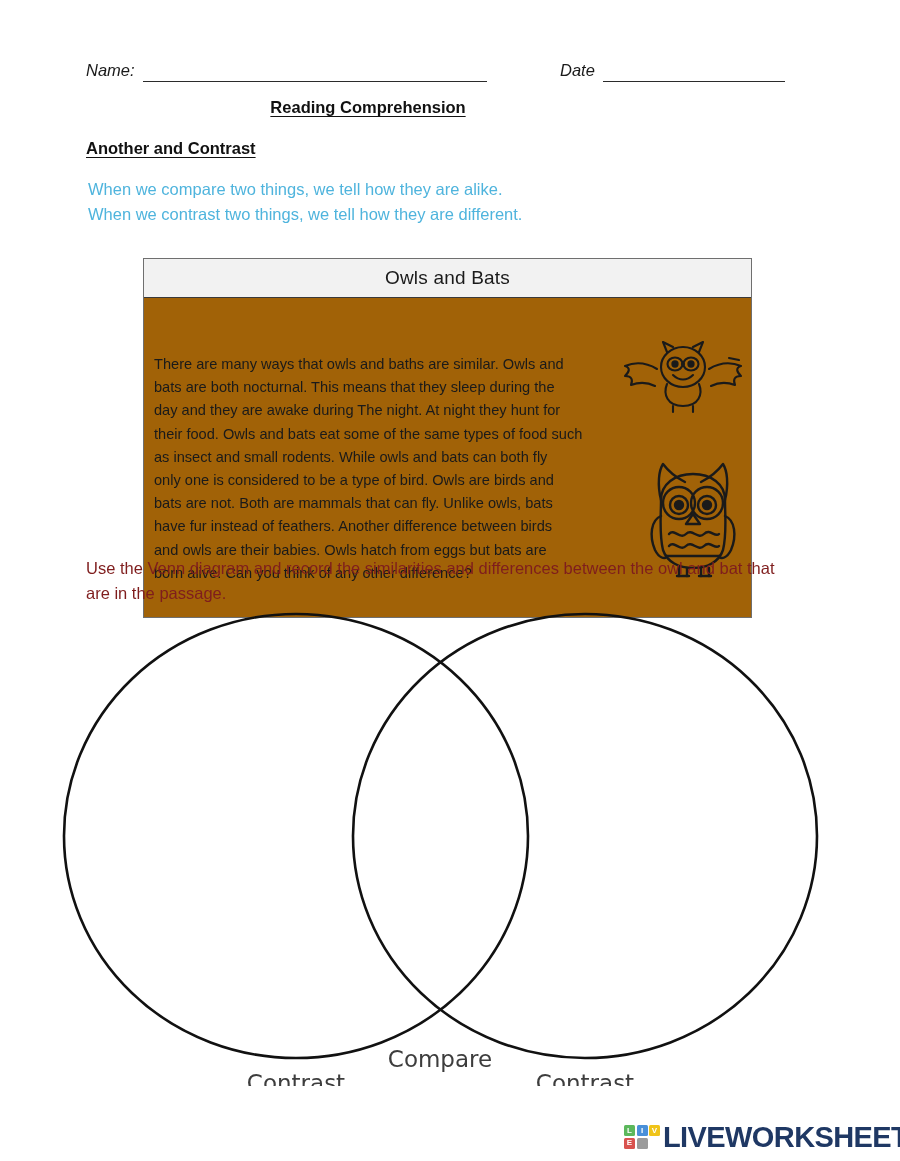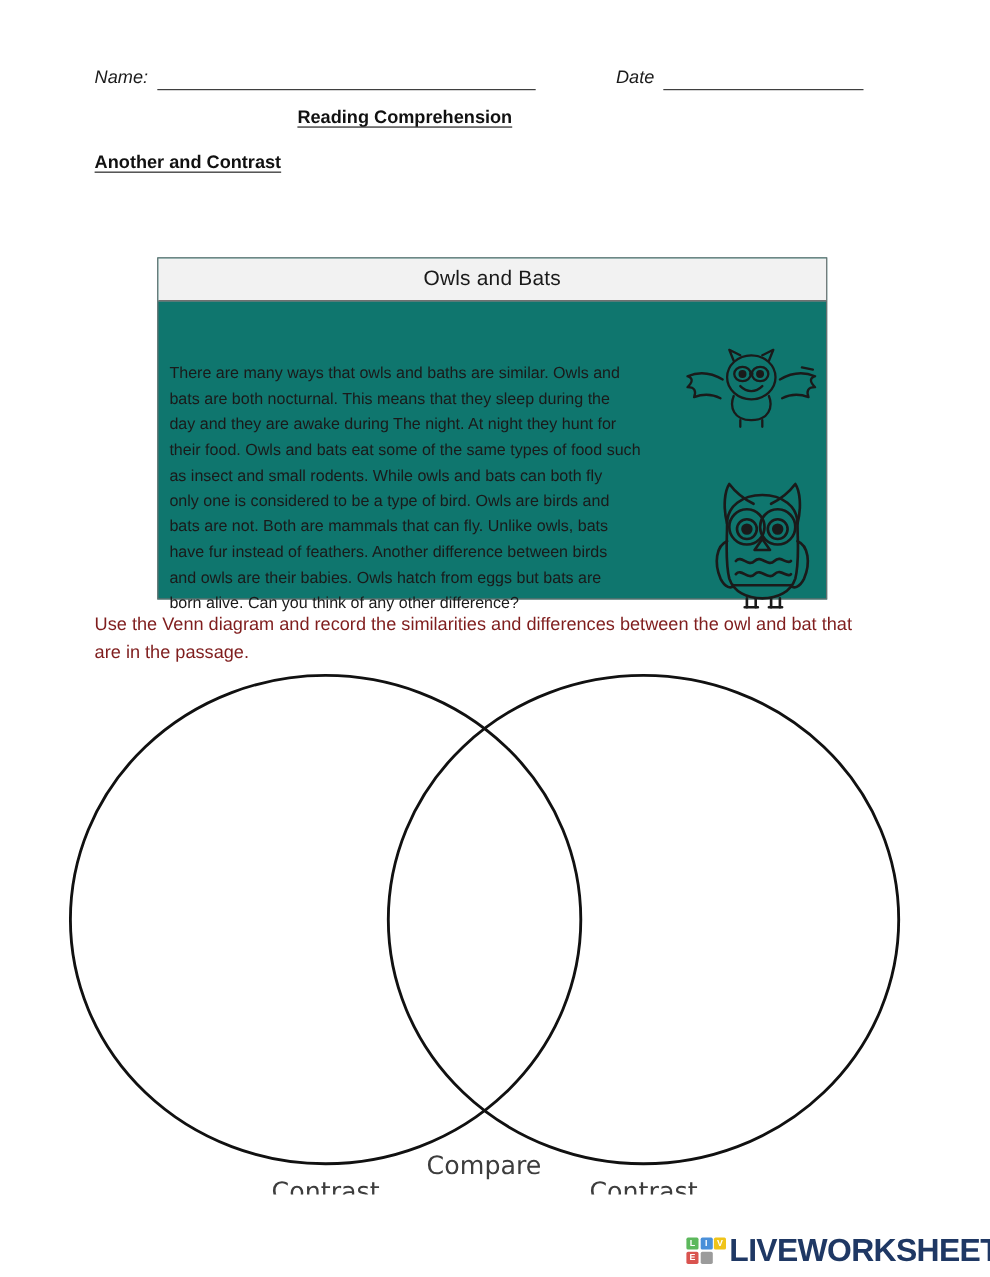--- a/index.html
+++ b/index.html
@@ -87,26 +87,26 @@
     font-size: 16.5px;
     line-height: 25px;
     color: #4fb4dd;
   }
   .intro div { white-space: nowrap; }
 
   
   .passage-box {
     position: absolute;
     left: 143px;
-    top: 234px;
+    top: 258px;
     width: 609px;
-    height: 311px;
+    height: 360px;
     border: 1.4px solid #6f6f6f;
     box-sizing: border-box;
-    background: #0f766e;
+    background: #a16207;
   }
   .passage-header {
     height: 39px;
     background: #f2f2f2;
     border-bottom: 1.4px solid #3a3a3a;
     display: flex;
     align-items: center;
     justify-content: center;
     box-sizing: border-box;
   }
@@ -221,20 +221,24 @@
     </div>
     <div class="field field-date">
       <span class="field-label">Date</span>
       <span class="blank-line blank-date"></span>
     </div>
   </div>
 
   <div class="doc-title">Reading Comprehension</div>
   <div class="section-title">Another and Contrast</div>
 
+  <div class="intro" style="color: rgb(79, 180, 221);">
+    <div>When we compare two things, we tell how they are alike.</div>
+    <div>When we contrast two things, we tell how they are different.</div>
+  </div>
 
   <div class="passage-box">
     <div class="passage-header">
       <span class="passage-header-title">Owls and Bats</span>
     </div>
     <div class="passage-body">
       <div class="passage-text">There are many ways that owls and baths are similar.  Owls and
 bats are both nocturnal.  This means that they sleep during the
 day and they are awake during The night.  At night they hunt for
 their food.  Owls and bats eat some of the same types of food such

